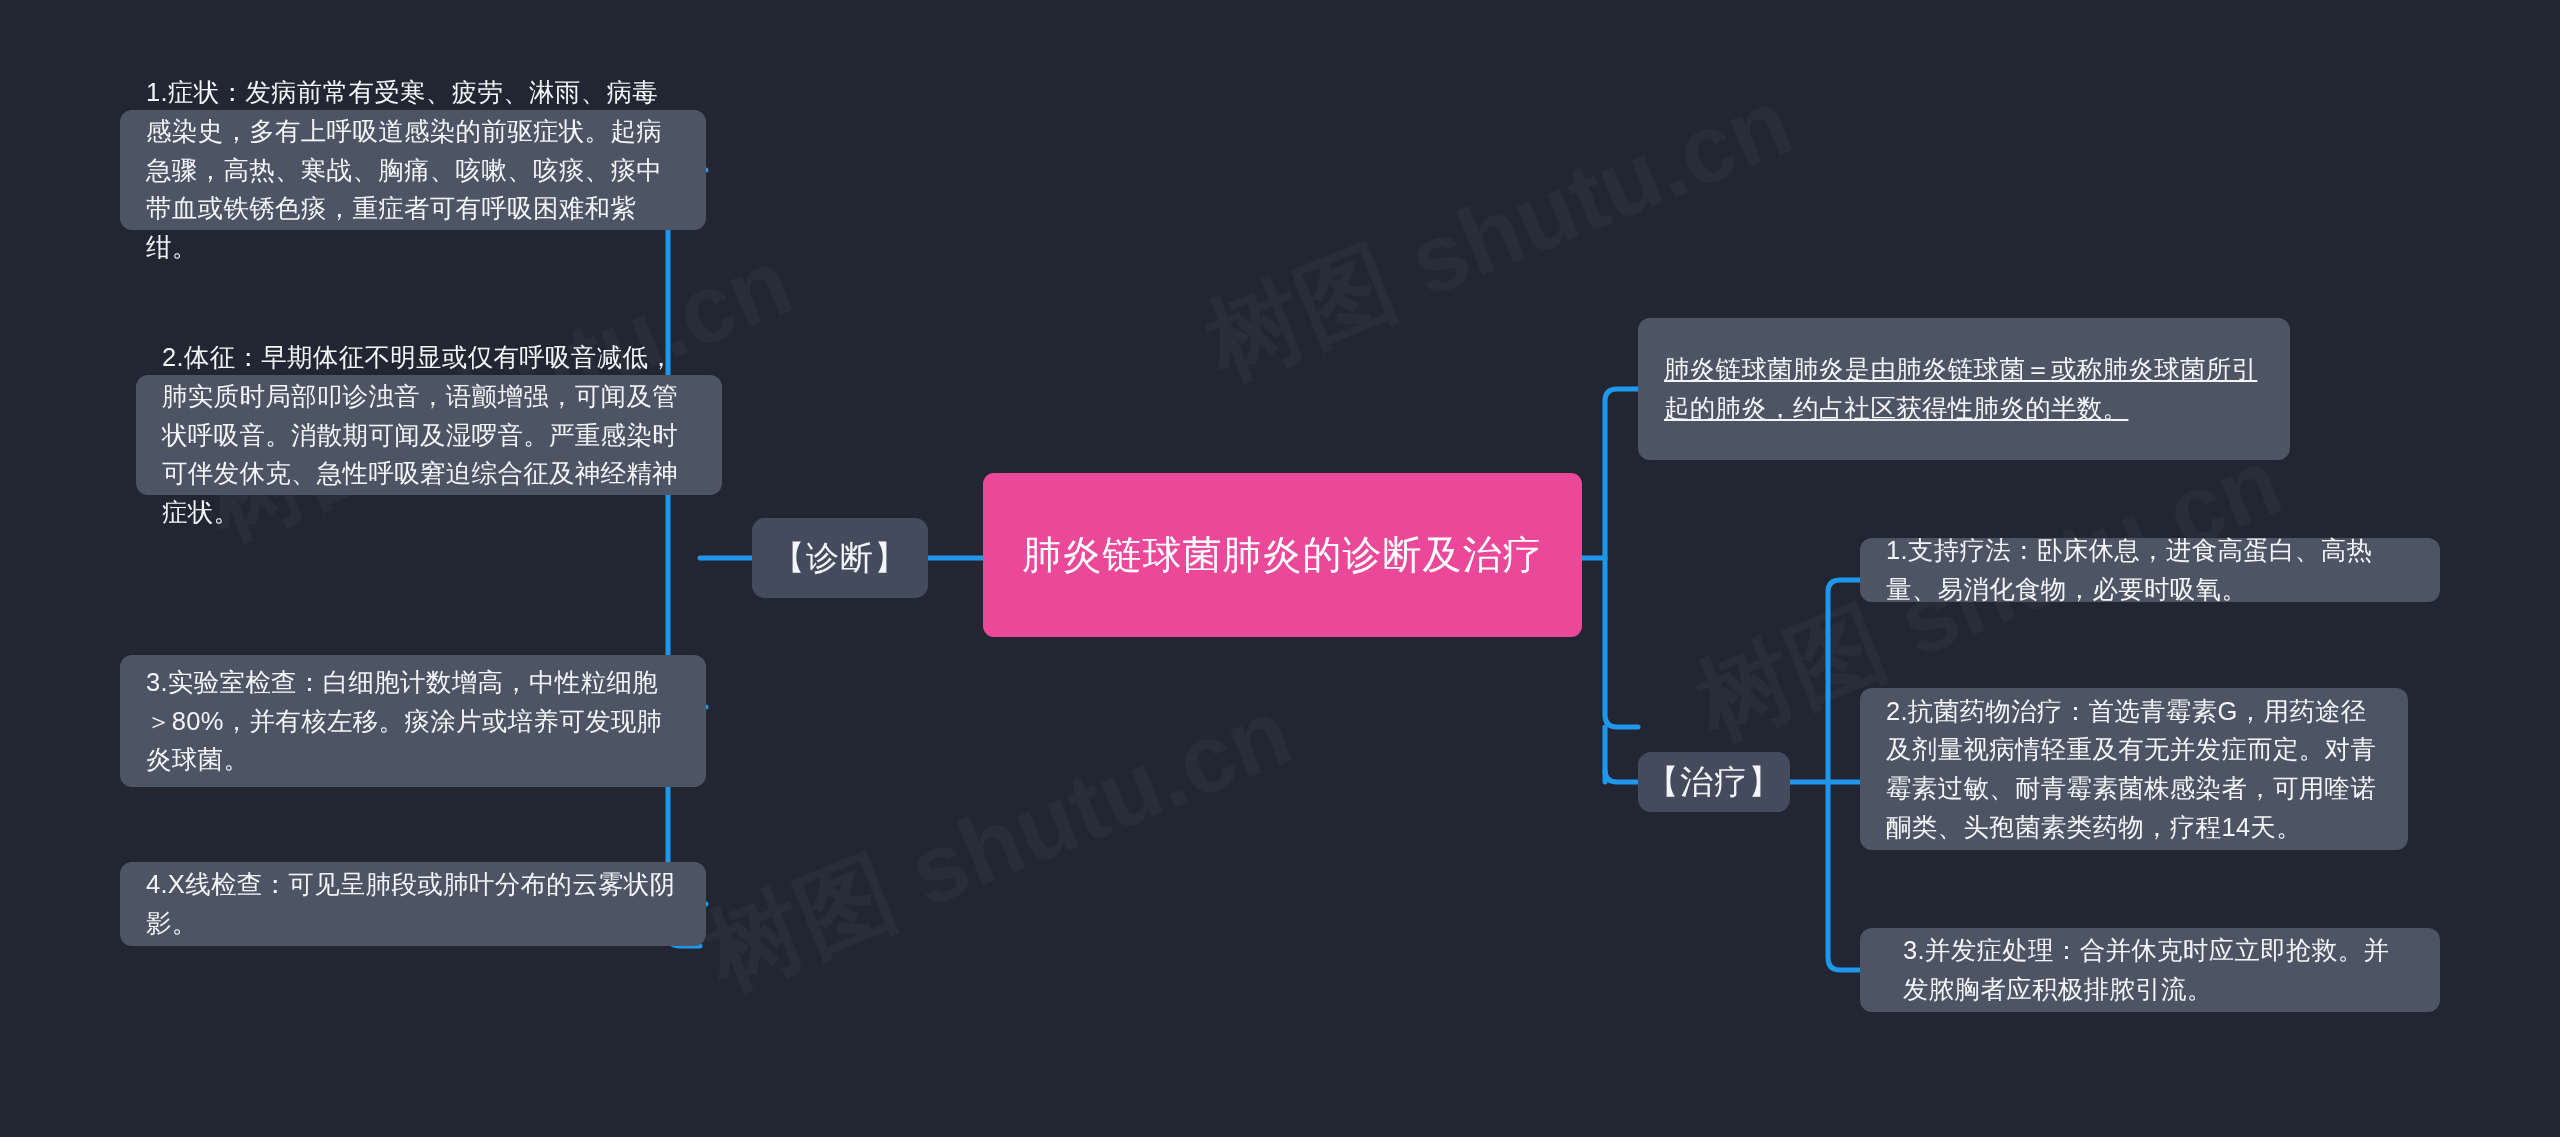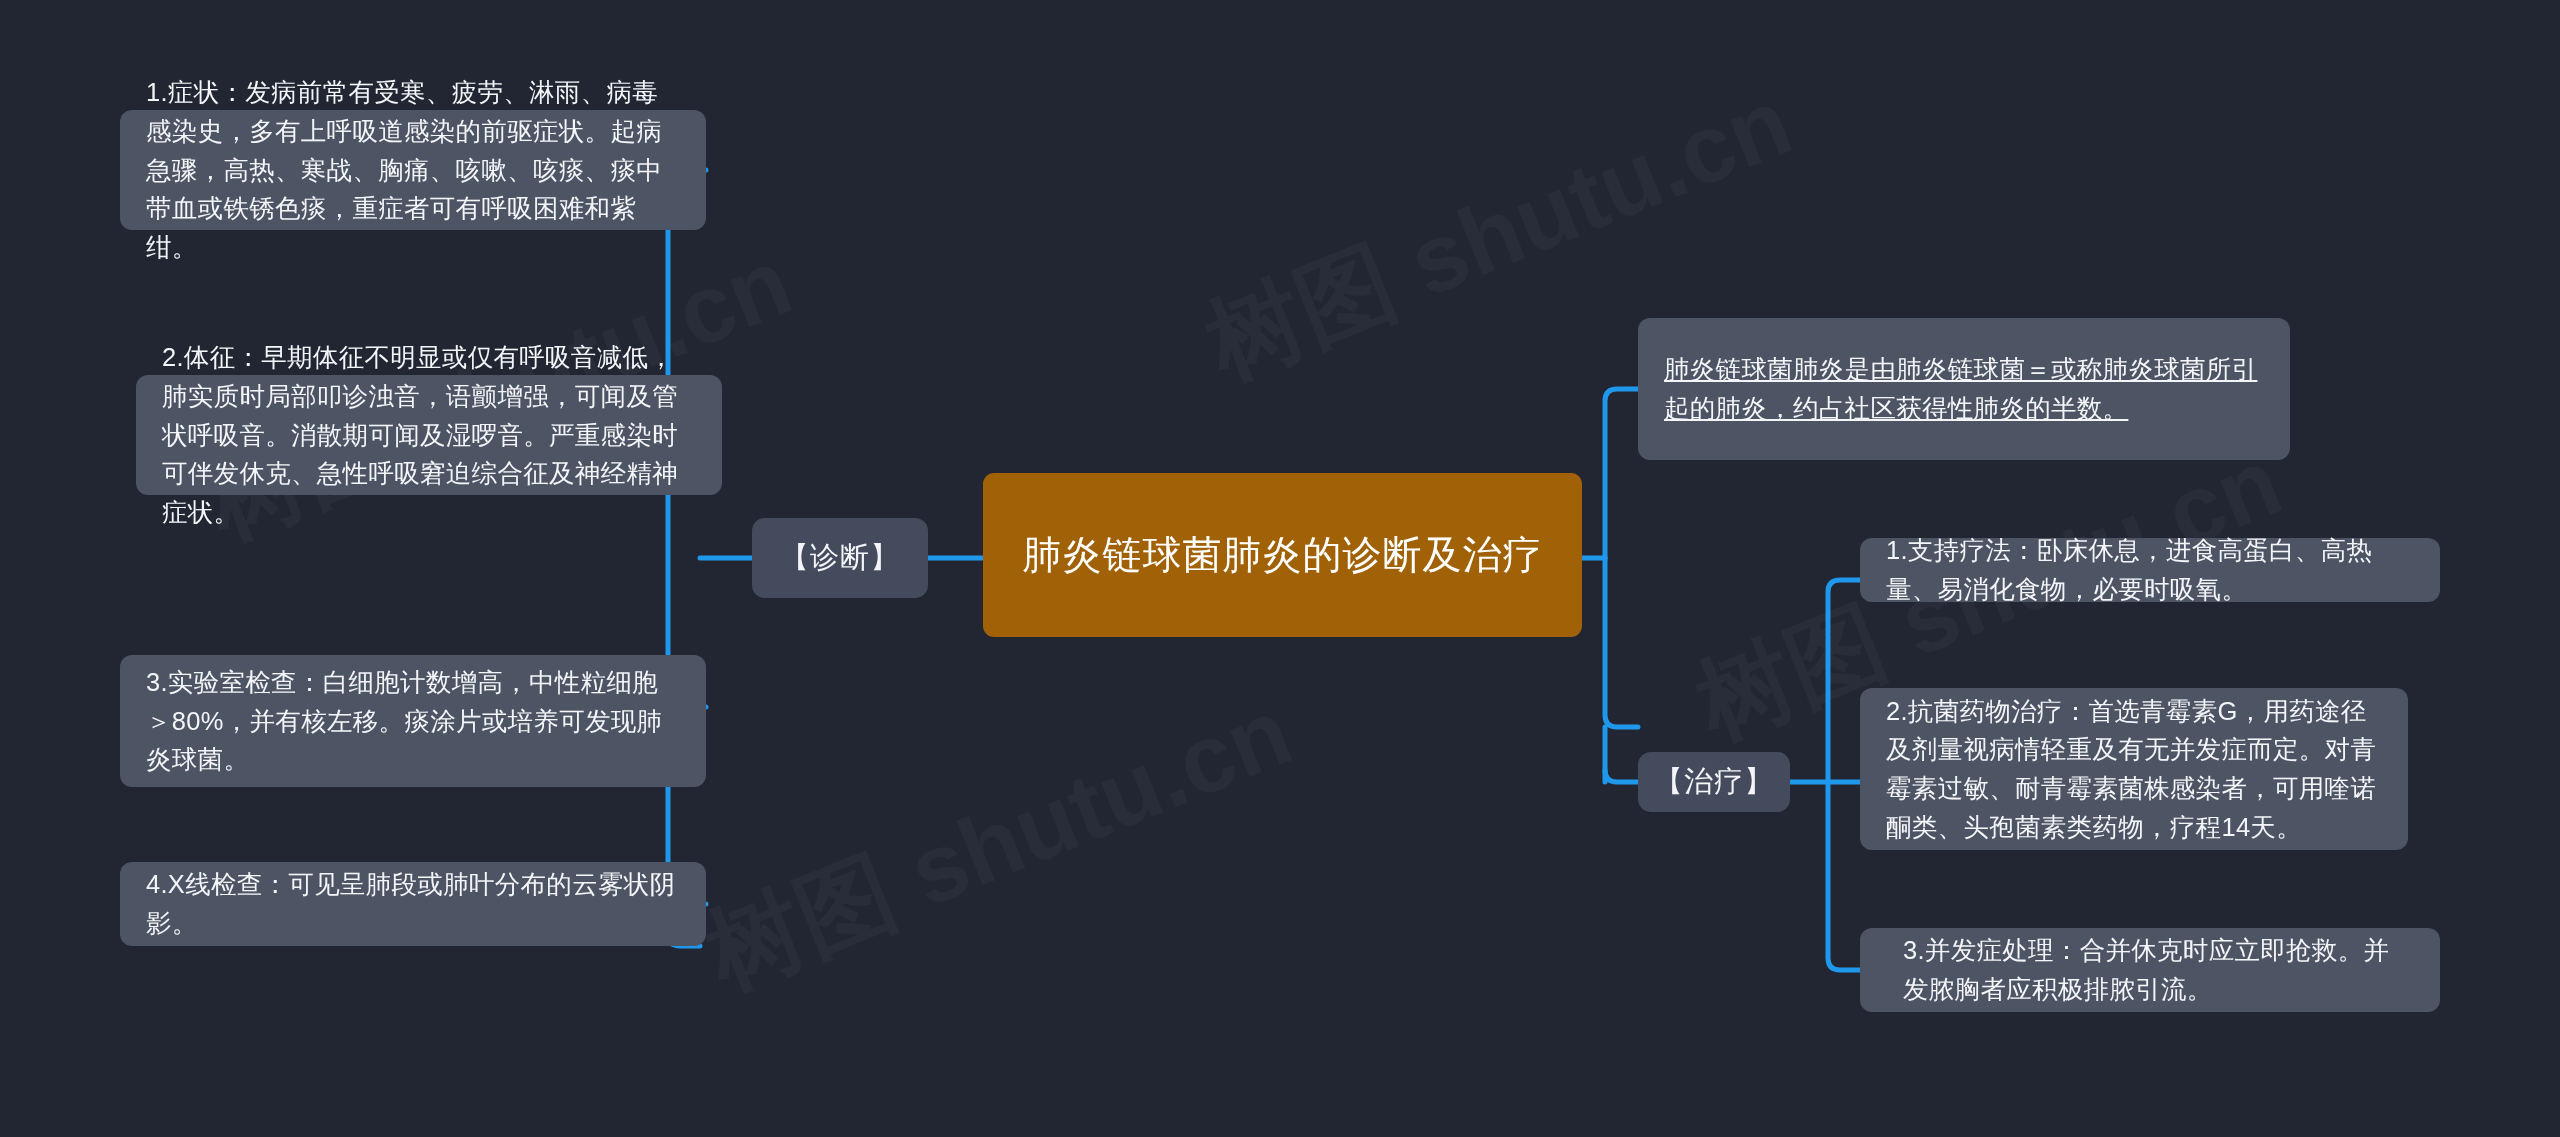--- a/index.html
+++ b/index.html
@@ -43,28 +43,28 @@
     font-size: 25.5px;
     line-height: 1.52;
     letter-spacing: .3px;
     font-weight: 400;
   }
   .leaf .txt { display: block; width: 100%; }
 
   .branch {
     background: #444b5c;
     justify-content: center;
-    font-size: 29px;
+    font-size: 33px;
     font-weight: 400;
     letter-spacing: 1px;
     border-radius: 13px;
   }
 
   .root {
-    background: #a16207;
+    background: #ec4899;
     border-radius: 11px;
     justify-content: center;
     text-align: center;
     font-size: 39px;
     line-height: 1.38;
     font-weight: 400;
     letter-spacing: 1px;
     color: #ffffff;
     padding: 11px 38px;
   }

